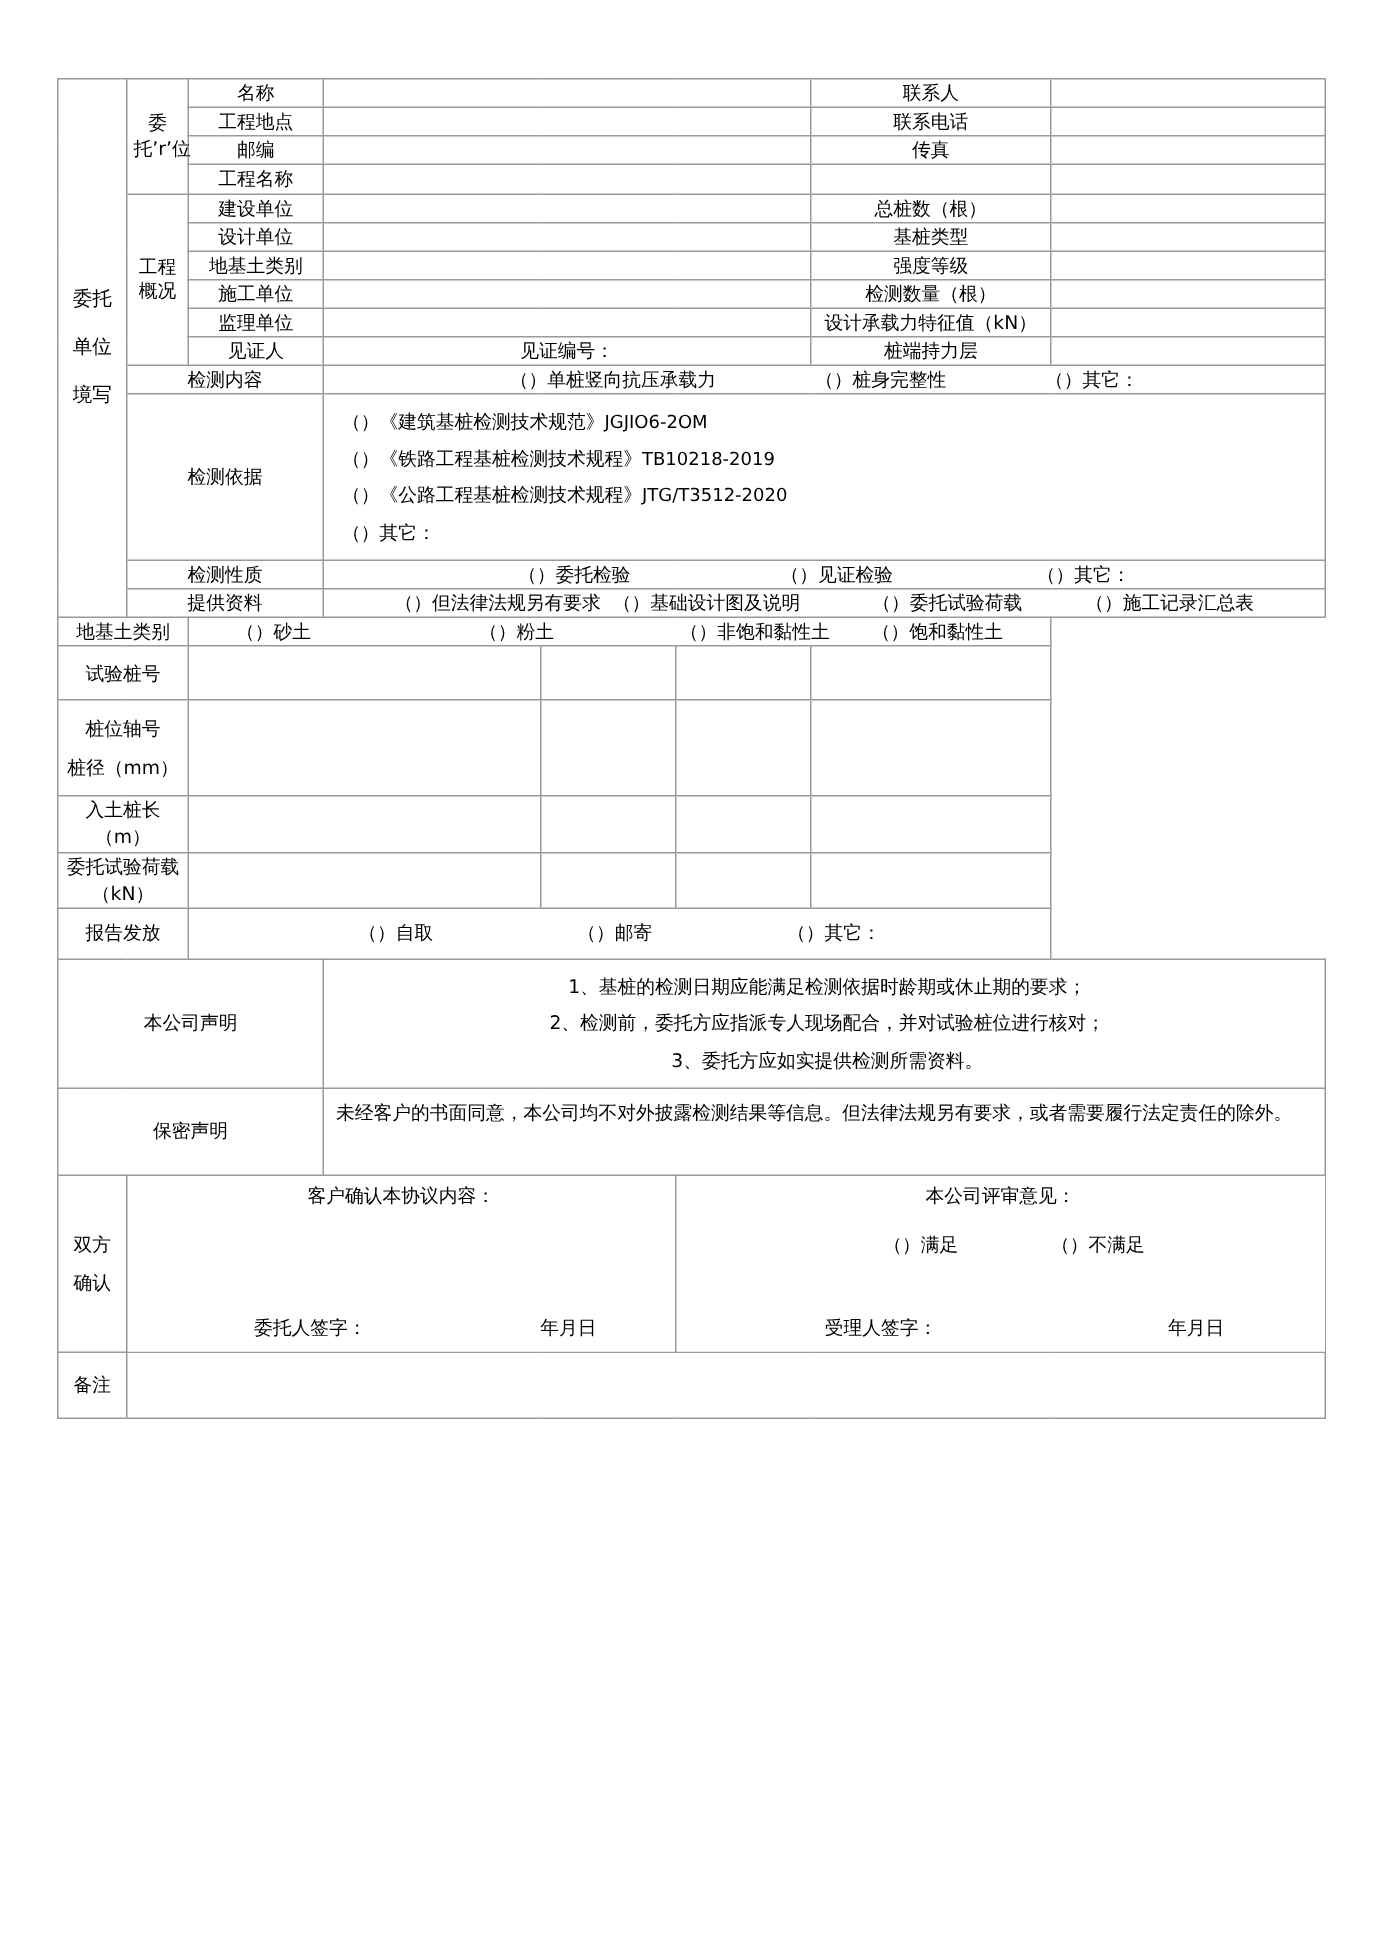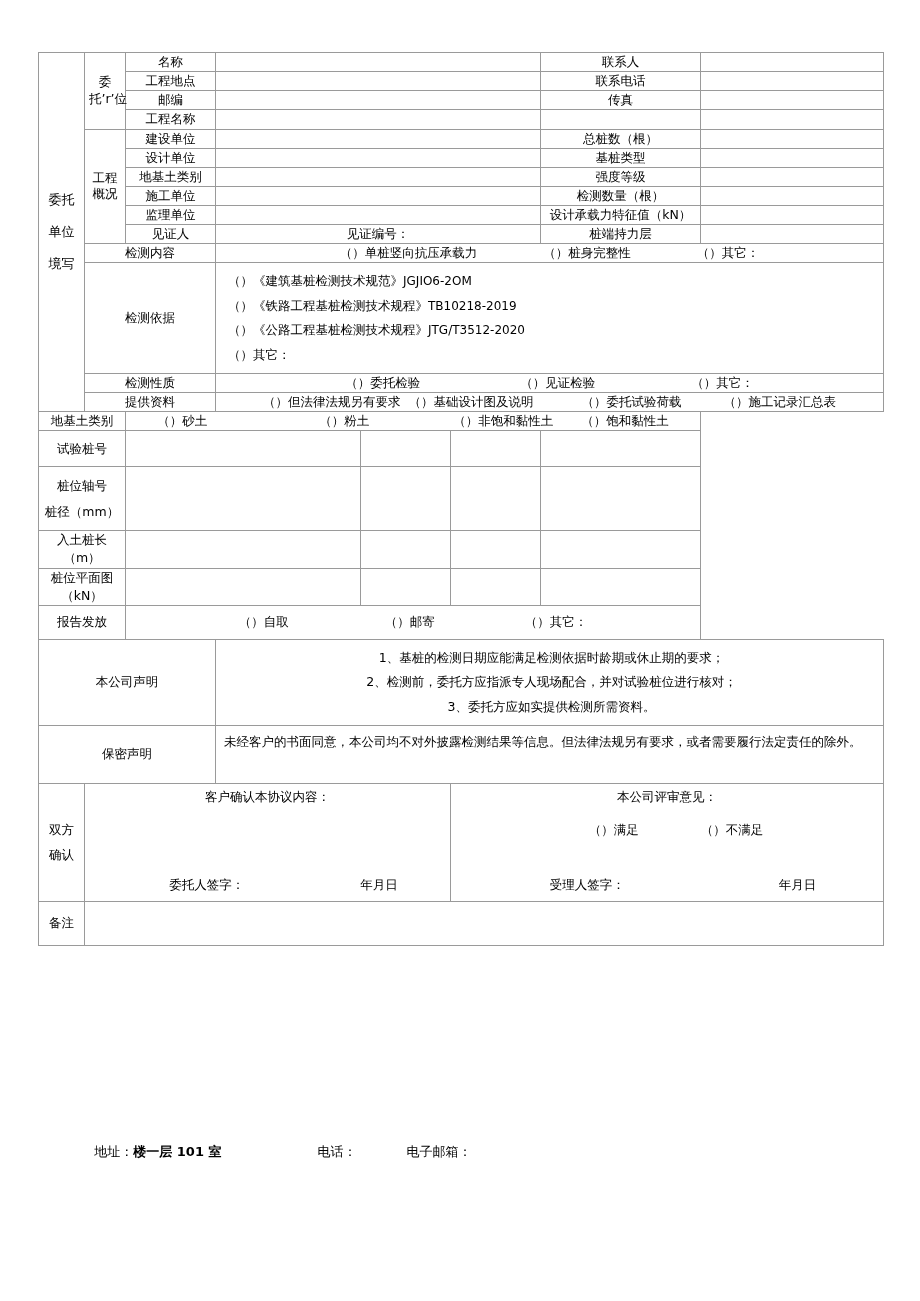--- a/index.html
+++ b/index.html
@@ -320,21 +320,21 @@
 
   <tr style="height:36px">
     <td colspan="2" class="lbl-wide">入土桩长（m）</td>
     <td colspan="2" class="blank"></td>
     <td class="blank"></td>
     <td class="blank"></td>
     <td class="blank"></td>
   </tr>
 
   <tr style="height:36px">
-    <td colspan="2" class="lbl-wide">桩位平面图（kN）</td>
+    <td colspan="2" class="lbl-wide">委托试验荷载（kN）</td>
     <td colspan="2" class="blank"></td>
     <td class="blank"></td>
     <td class="blank"></td>
     <td class="blank"></td>
   </tr>
 
   <tr style="height:34px">
     <td colspan="2" class="lbl-wide">报告发放</td>
     <td colspan="5" class="left">
       <span class="opt" style="margin-right:92px">（）自取</span>
@@ -392,17 +392,14 @@
   <tr style="height:44px">
     <td class="vert-label-sm">
       <span>备注</span>
     </td>
     <td colspan="7" class="blank"></td>
   </tr>
 
 </tbody>
     </table>
 
-<div class="footer">
-  <span class="f-addr"><span>地址：</span><span class="b-strong">楼一层 101 室</span></span><span class="f-tel">电话：</span><span class="f-mail">电子邮箱：</span>
+
 </div>
 
-</div>
-
 </body></html>

